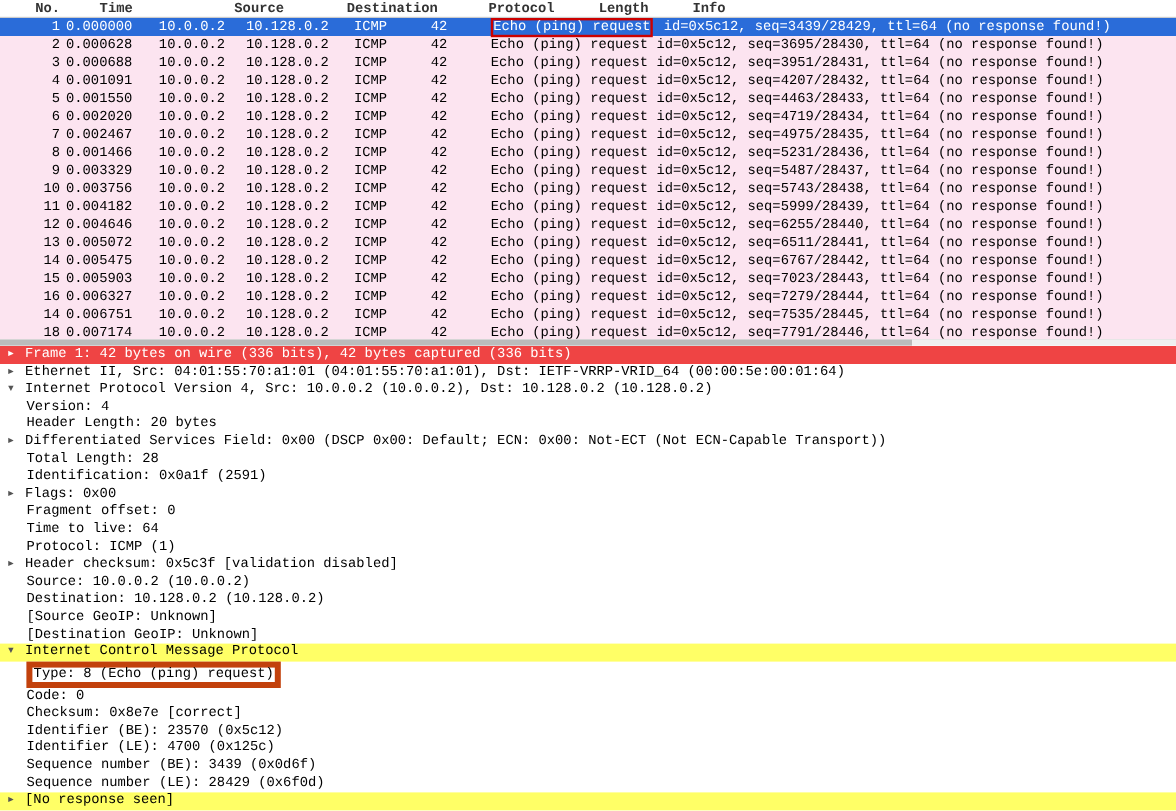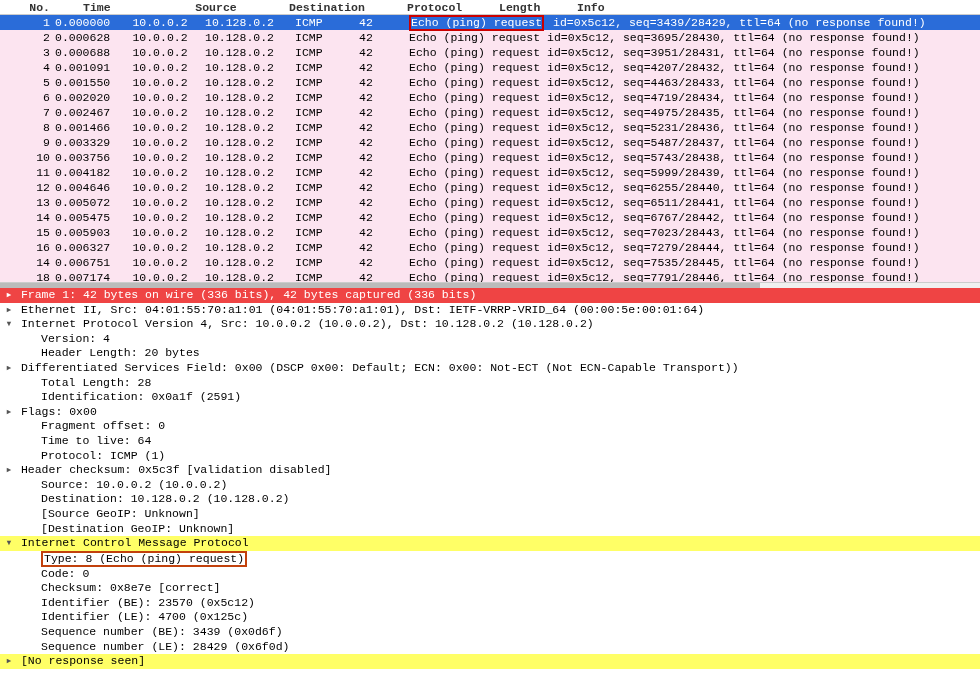--- a/index.html
+++ b/index.html
@@ -69,30 +69,30 @@
   }
   .d-line {
     display: block;
     white-space: pre;
     line-height: 14.6px;
     padding-left: 4px;
   }
   .d-frame { background: #ef4444; color: #fff; }
   .d-highlight { background: #ffff66; }
   .d-redbox {
-    border: 2px solid #c2410c;
+    border: 5px solid #c2410c;
     display: inline-block;
     padding: 0 1px;
     line-height: 12px;
   }
   .tri { display:inline-block; width:10px; text-align:center; color:#555; }
   .d-frame .tri { color:#fff; }
   .d-highlight .tri { color:#555; }
   .indent1 { padding-left: 4px; }
-  .indent2 { padding-left: 41px; }
+  .indent2 { padding-left: 22px; }
 </style>
 </head>
 <body>
 
 <div class="packet-list">
   <div class="packet-header">
     <div class="c-no">No.</div>
     <div class="c-time">Time</div>
     <div class="c-src">Source</div>
     <div class="c-dst">Destination</div>

